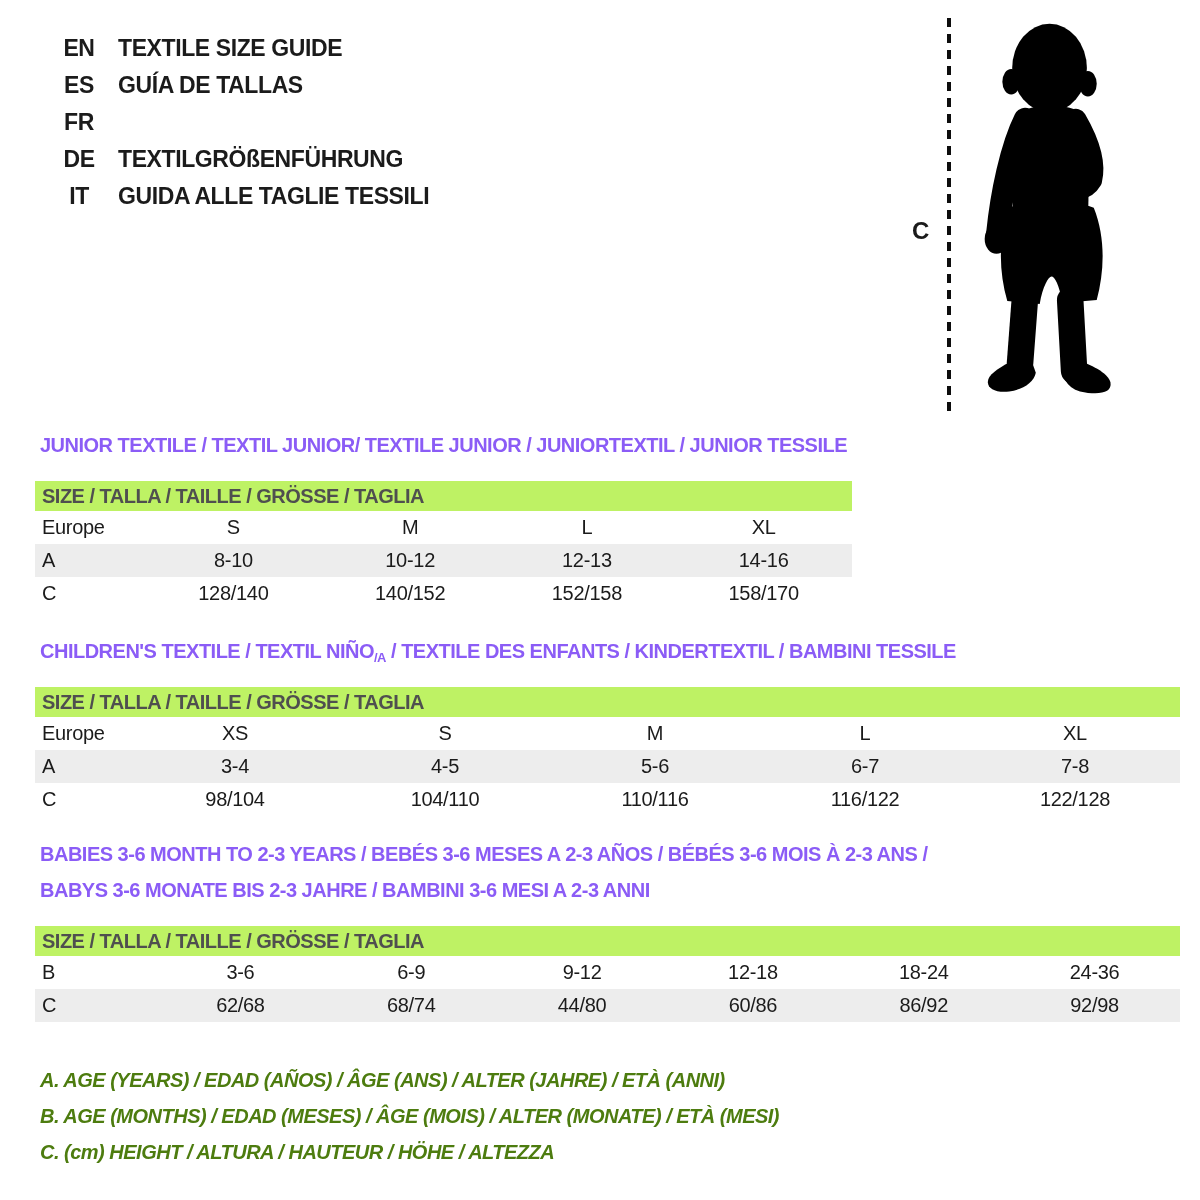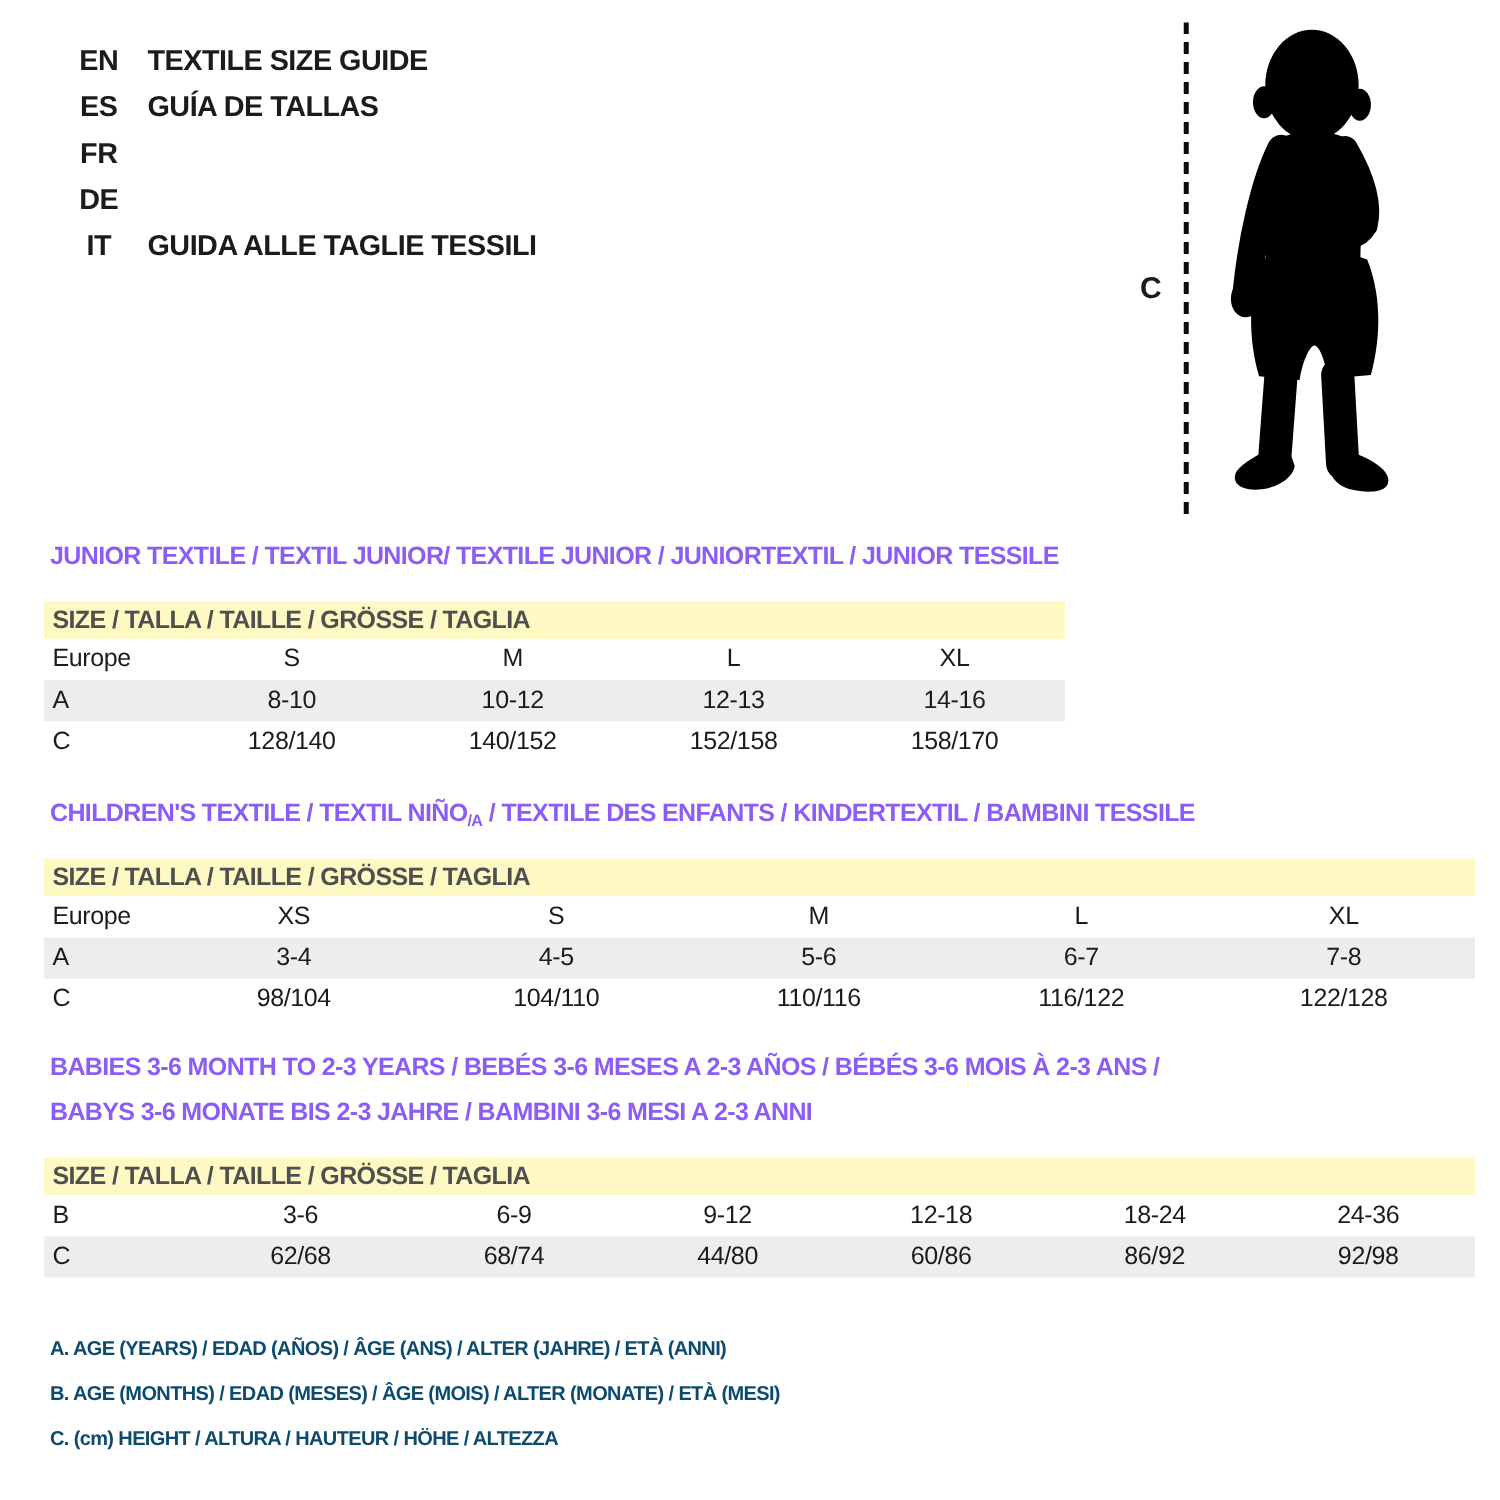--- a/index.html
+++ b/index.html
@@ -27,51 +27,52 @@
                  background:repeating-linear-gradient(180deg,#0d0d0d 0 9px,transparent 9px 16px); }
   .silhouette { position:absolute; left:66px; top:2px; }
 
   
   .section-heading { position:absolute; left:40px; font-size:20px; font-weight:700;
                      letter-spacing:-0.5px; color:#8b5cf6; white-space:nowrap; }
   .sub { font-size:13px; vertical-align:baseline; position:relative; top:4px; }
 
   
   .size-table { position:absolute; left:35px; }
-  .size-band { height:30px; background:#fef9c3; color:#4f4f4f;
+  .size-band { height:30px; background:#bef264; color:#4f4f4f;
                font-size:20px; font-weight:700; line-height:30px;
                padding-left:7px; letter-spacing:-0.5px; }
   .trow { display:grid; height:33px; align-items:center;
           font-size:20px; font-weight:400; letter-spacing:-0.3px; color:#1b1b1b; }
   .trow.shaded { background:#ededed; }
   .tlabel { padding-left:7px; text-align:left; }
   .tcell { text-align:center; }
 
   
   .legend { position:absolute; top:1062px; left:40px; }
-  .legend-line { height:36px; line-height:36px; font-size:16px; font-weight:700;
-                 letter-spacing:-0.5px; white-space:nowrap; color:#0c4a6e; }
+  .legend-line { height:36px; line-height:36px; font-size:20px; font-weight:700;
+                 letter-spacing:-0.5px; white-space:nowrap; color:#4d7c0f;font-style:italic; }
 </style>
 </head>
 <body>
 
 <div class="langs">
   <div class="lang-row">
     <span class="lang-code">EN</span>
     <span class="lang-title">TEXTILE SIZE GUIDE</span>
   </div>
   <div class="lang-row">
     <span class="lang-code">ES</span>
     <span class="lang-title">GUÍA DE TALLAS</span>
   </div>
   <div class="lang-row">
     <span class="lang-code">FR</span>
   </div>
   <div class="lang-row">
     <span class="lang-code">DE</span>
+    <span class="lang-title">TEXTILGRÖßENFÜHRUNG</span>
   </div>
   <div class="lang-row">
     <span class="lang-code">IT</span>
     <span class="lang-title">GUIDA ALLE TAGLIE TESSILI</span>
   </div>
 </div>
 
 <div class="figure">
   <span class="figure-label">C</span>
   <div class="dashed-line"></div>

